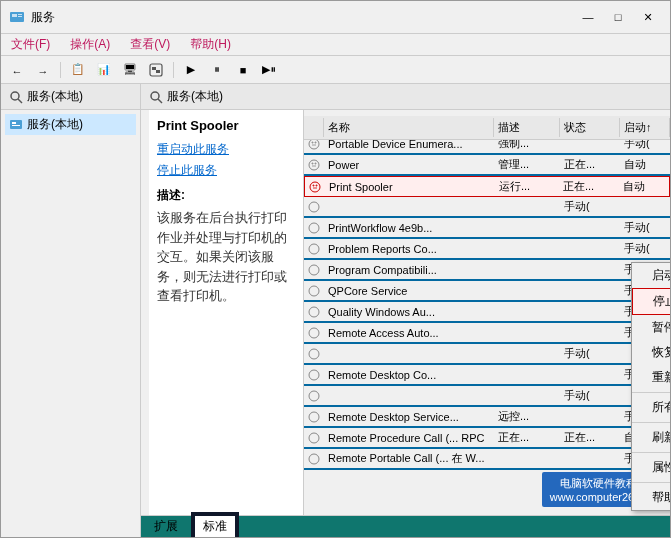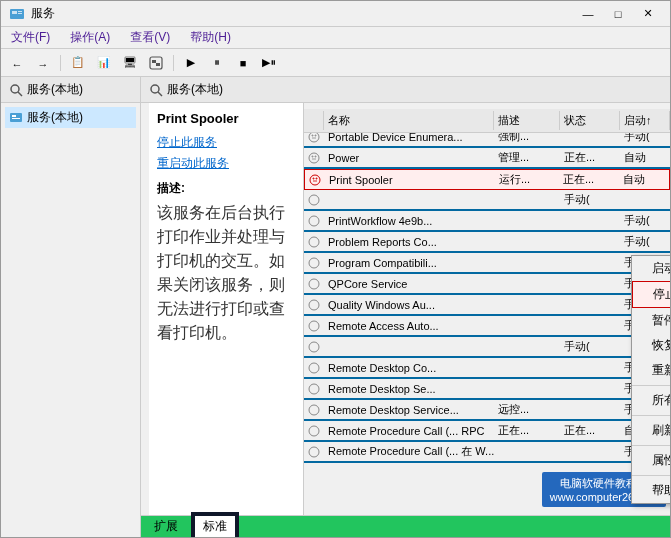--- a/index.html
+++ b/index.html
@@ -1,30 +1,30 @@
 <!DOCTYPE html>
 <html><head>
   <meta charset="utf-8">
   <style>
     * { margin: 0; padding: 0; box-sizing: border-box; }
     body { width: 671px; height: 538px; font-family: 'Microsoft YaHei', SimSun, sans-serif; font-size: 12px; background: #f0f0f0; overflow: hidden; }
 
     .window { width: 671px; height: 538px; background: #f0f0f0; border: 1px solid #999; display: flex; flex-direction: column; }
 
     
-    .title-bar { height: 26px; background: #f0f0f0; display: flex; align-items: center; padding: 0 8px; border-bottom: 1px solid #ccc; justify-content: space-between; }
+    .title-bar { height: 33px; background: #f0f0f0; display: flex; align-items: center; padding: 0 8px; border-bottom: 1px solid #ccc; justify-content: space-between; }
     .title-bar-left { display: flex; align-items: center; gap: 6px; }
     .title-bar-icon { width: 16px; height: 16px; }
     .title-bar-text { font-size: 12px; color: #000; }
     .title-bar-controls { display: flex; gap: 2px; }
     .title-btn { width: 28px; height: 22px; border: none; background: #f0f0f0; cursor: pointer; font-size: 11px; color: #000; display: flex; align-items: center; justify-content: center; }
 
     
     .menu-bar { height: 22px; background: #f0f0f0; display: flex; align-items: center; padding: 0 4px; border-bottom: 1px solid #ccc; gap: 8px; }
-    .menu-item { padding: 2px 6px; font-size: 12px; cursor: pointer; color: #4c1d95; }
+    .menu-item { padding: 2px 6px; font-size: 12px; cursor: pointer; color: #be185d; }
 
     
     .toolbar { height: 28px; background: #f0f0f0; display: flex; align-items: center; padding: 0 4px; border-bottom: 1px solid #ccc; gap: 2px; }
     .toolbar-btn { width: 24px; height: 22px; border: 1px solid transparent; background: transparent; cursor: pointer; display: flex; align-items: center; justify-content: center; font-size: 11px; }
     .toolbar-sep { width: 1px; height: 16px; background: #ccc; margin: 0 3px; }
 
     
     .main-content { display: flex; flex: 1; overflow: hidden; }
 
     
@@ -36,21 +36,21 @@
 
     
     .right-panel { flex: 1; display: flex; flex-direction: column; overflow: hidden; position: relative; }
     .right-header { padding: 4px 8px; background: #e8e8e8; border-bottom: 1px solid #ccc; display: flex; align-items: center; gap: 4px; }
 
     
     .service-info { width: 155px; min-width: 155px; padding: 8px; border-right: 1px solid #ccc; background: #fff; }
     .service-info-name { font-size: 13px; font-weight: bold; margin-bottom: 8px; }
     .service-info-link { color: #0066cc; cursor: pointer; text-decoration: underline; font-size: 12px; display: block; margin-bottom: 4px; }
     .service-info-desc-title { font-size: 12px; font-weight: bold; margin: 8px 0 4px; }
-    .service-info-desc { font-size: 16px; color: #333; line-height: 1.5; }
+    .service-info-desc { font-size: 13px; color: #333; line-height: 1.5; }
 
     
     .table-area { flex: 1; overflow: hidden; display: flex; flex-direction: column; }
 
     
     .services-table { flex: 1; overflow-y: auto; overflow-x: hidden; }
     .table-header { display: grid; grid-template-columns: 20px 170px 1fr 60px 50px; background: #e8e8e8; border-bottom: 1px solid #ccc; padding: 2px 0; position: sticky; top: 6px; }
     .th { font-size: 11px; padding: 2px 4px; color: #000; border-right: 1px solid #ccc; }
 
     .table-row { display: grid; grid-template-columns: 20px 170px 1fr 60px 50px; border-bottom: 2px solid #0369a1; cursor: pointer; }
@@ -58,21 +58,21 @@
     .td { font-size: 11px; padding: 2px 4px; white-space: nowrap; overflow: hidden; text-overflow: ellipsis; display: flex; align-items: center; }
 
     
     .context-menu { position: absolute; background: #f0f0f0; border: 1px solid #999; box-shadow: 2px 2px 5px rgba(0,0,0,0.3); z-index: 100; width: 150px; }
     .context-menu-item { padding: 4px 20px; font-size: 12px; cursor: pointer; color: #000; }
     .context-menu-item.highlighted { background: #ffeeee; border: 1px solid #cc0000; color: #000; }
     .context-menu-sep { height: 1px; background: #ccc; margin: 2px 0; }
     .context-menu-item.has-arrow { display: flex; justify-content: space-between; align-items: center; }
 
     
-    .bottom-tabs { height: 22px; display: flex; align-items: center; border-top: 1px solid #ccc; background: #22c55e; padding: 0 4px; gap: 4px; }
+    .bottom-tabs { height: 22px; display: flex; align-items: center; border-top: 1px solid #ccc; background: #0f766e; padding: 0 4px; gap: 4px; }
     .tab { padding: 2px 8px; font-size: 12px; cursor: pointer; border: 1px solid transparent; }
     .tab.active { border: 4px solid #0f172a; background: #fff; }
 
     
     .watermark { position: absolute; bottom: 30px; right: 4px; background: rgba(0,80,180,0.85); color: #fff; padding: 4px 8px; font-size: 11px; border-radius: 2px; text-align: center; }
 
     
     ::-webkit-scrollbar { width: 12px; }
     ::-webkit-scrollbar-track { background: #f0f0f0; }
     ::-webkit-scrollbar-thumb { background: #c0c0c0; border: 1px solid #aaa; }
@@ -174,22 +174,22 @@
         <svg width="14" height="14" viewBox="0 0 14 14">
           <circle cx="6" cy="6" r="4" fill="none" stroke="#555" stroke-width="1.5"></circle>
           <line x1="9" y1="9" x2="13" y2="13" stroke="#555" stroke-width="1.5"></line>
         </svg>
         <span>服务(本地)</span>
       </div>
       <div class="right-content">
 
         <div class="service-info">
           <div class="service-info-name">Print Spooler</div>
+          <a class="service-info-link">重启动此服务</a>
           <a class="service-info-link">停止此服务</a>
-          <a class="service-info-link">重启动此服务</a>
           <div class="service-info-desc-title">描述:</div>
           <div class="service-info-desc">该服务在后台执行打印作业并处理与打印机的交互。如果关闭该服务，则无法进行打印或查看打印机。</div>
         </div>
 
         <div class="table-area">
           <div class="services-table">
             <div class="table-header">
               <div class="th"></div>
               <div class="th">名称</div>
               <div class="th">描述</div>
@@ -341,21 +341,20 @@
               <div class="td"></div>
               <div class="td">手动(</div>
             </div>
 
             <div class="table-row">
               <div class="td">
                   <svg width="12" height="12" viewBox="0 0 12 12">
                     <circle cx="6" cy="6" r="5" fill="none" stroke="#888" stroke-width="1"></circle>
                   </svg>
                 </div>
-              <div class="td">Remote Desktop Se...</div>
               <div class="td"></div>
               <div class="td"></div>
               <div class="td">手动(</div>
             </div>
 
             <div class="table-row">
               <div class="td">
                   <svg width="12" height="12" viewBox="0 0 12 12">
                     <circle cx="6" cy="6" r="5" fill="none" stroke="#888" stroke-width="1"></circle>
                   </svg>
@@ -377,21 +376,21 @@
               <div class="td">正在...</div>
               <div class="td">自动</div>
             </div>
 
             <div class="table-row">
               <div class="td">
                   <svg width="12" height="12" viewBox="0 0 12 12">
                     <circle cx="6" cy="6" r="5" fill="none" stroke="#888" stroke-width="1"></circle>
                   </svg>
                 </div>
-              <div class="td">Remote Procedure Call (... 在 W...</div>
+              <div class="td">Remote Portable Call (... 在 W...</div>
               <div class="td"></div>
               <div class="td"></div>
               <div class="td">手动</div>
             </div>
           </div>
         </div>
       </div>
 
       <div class="context-menu" style="left: 490px; top: 178px;">
         <div class="context-menu-item">启动(S)</div>

